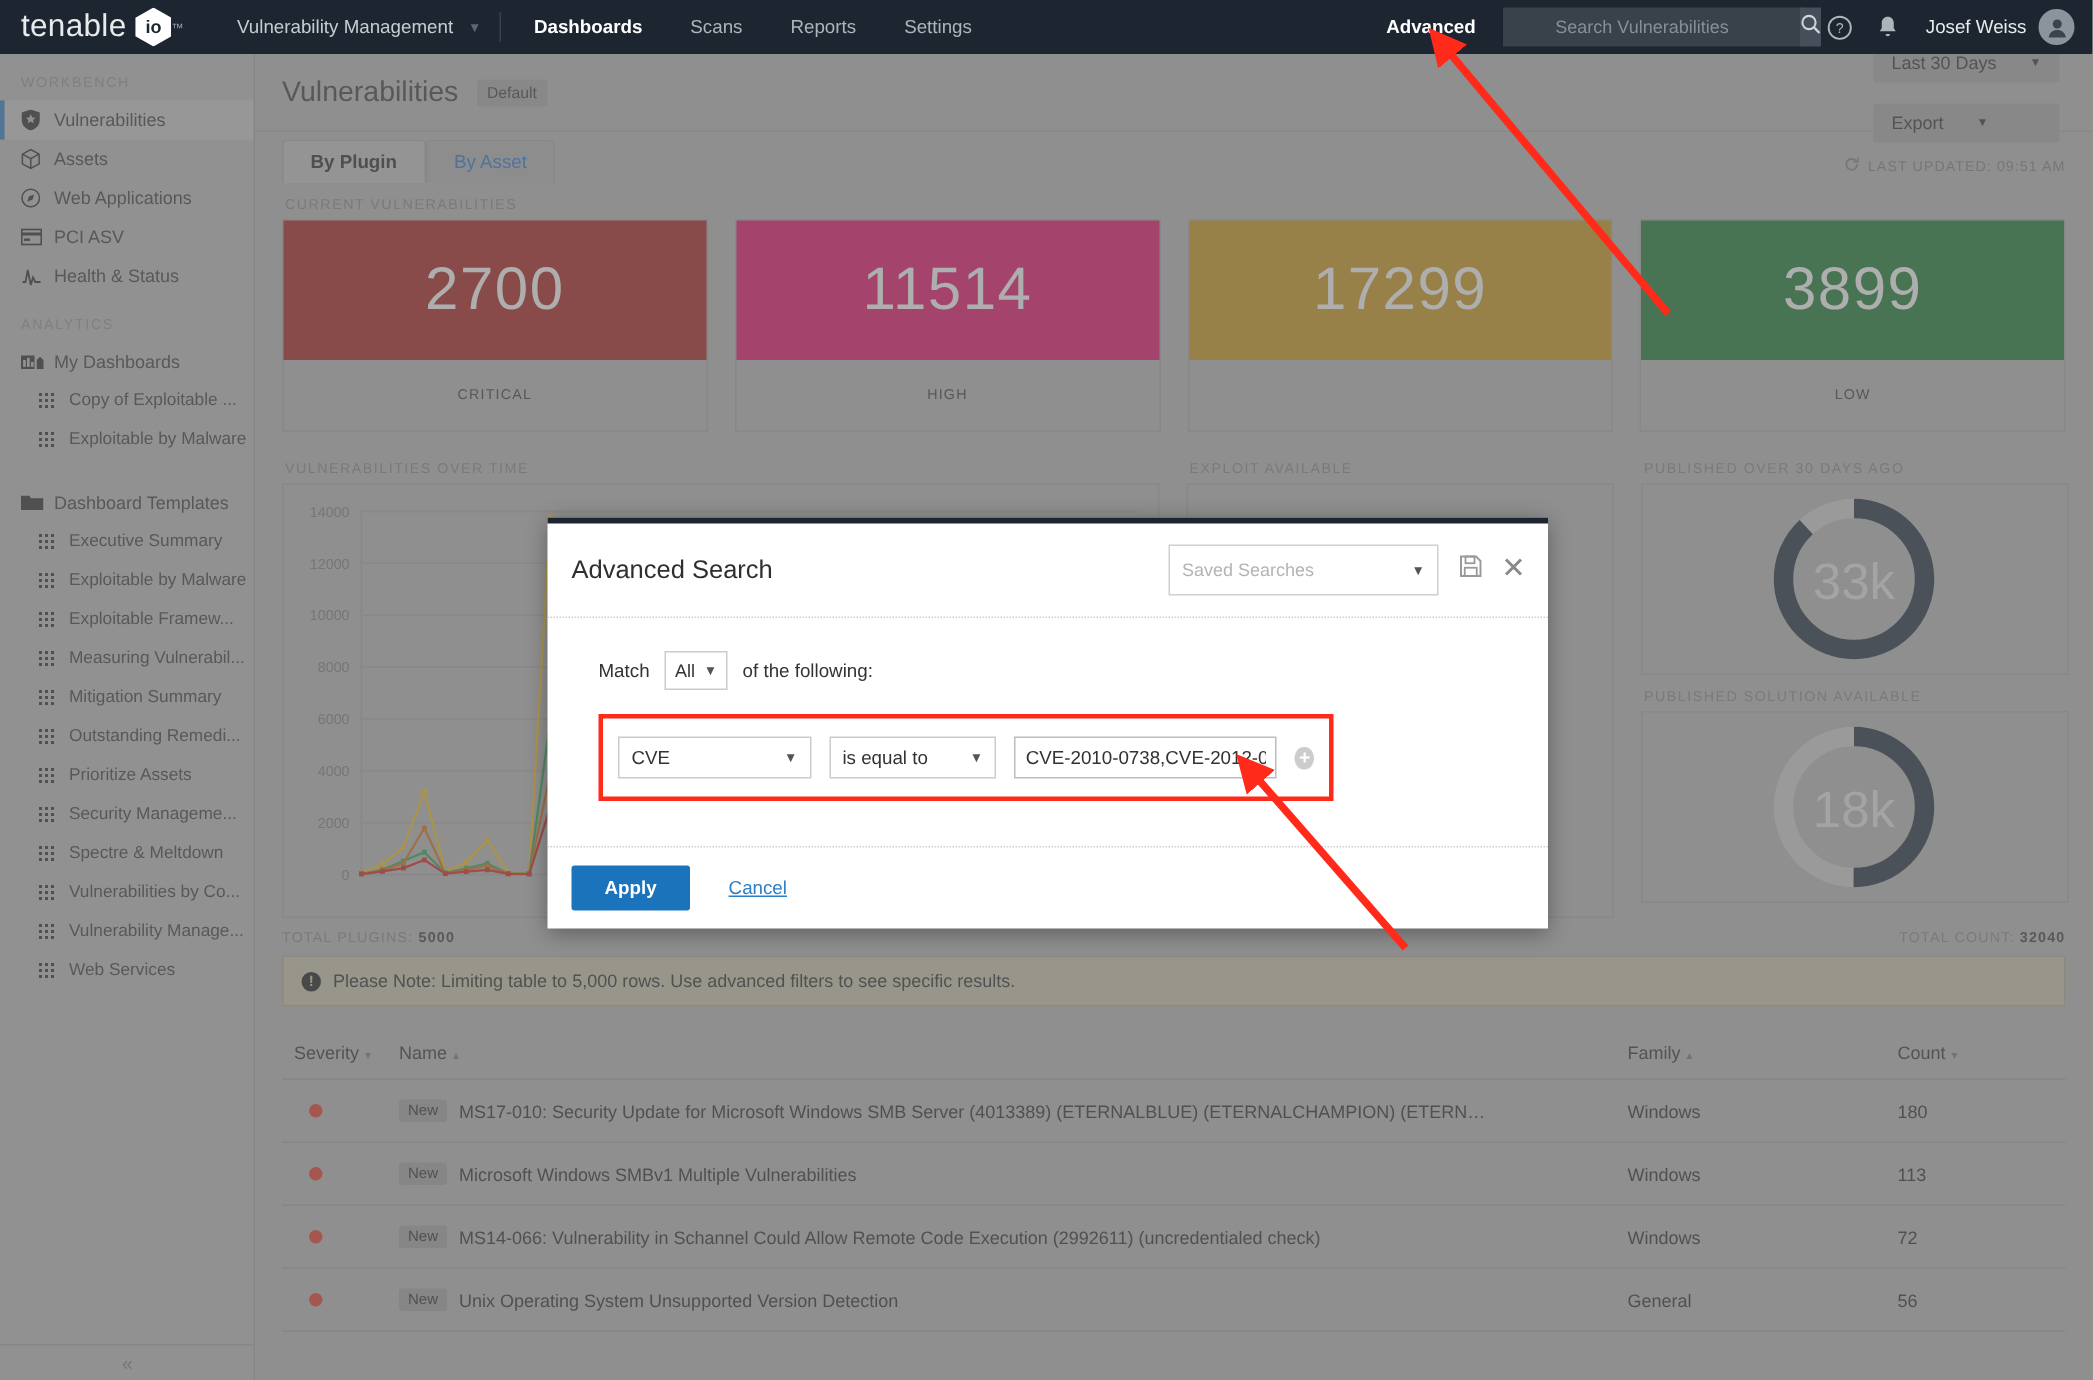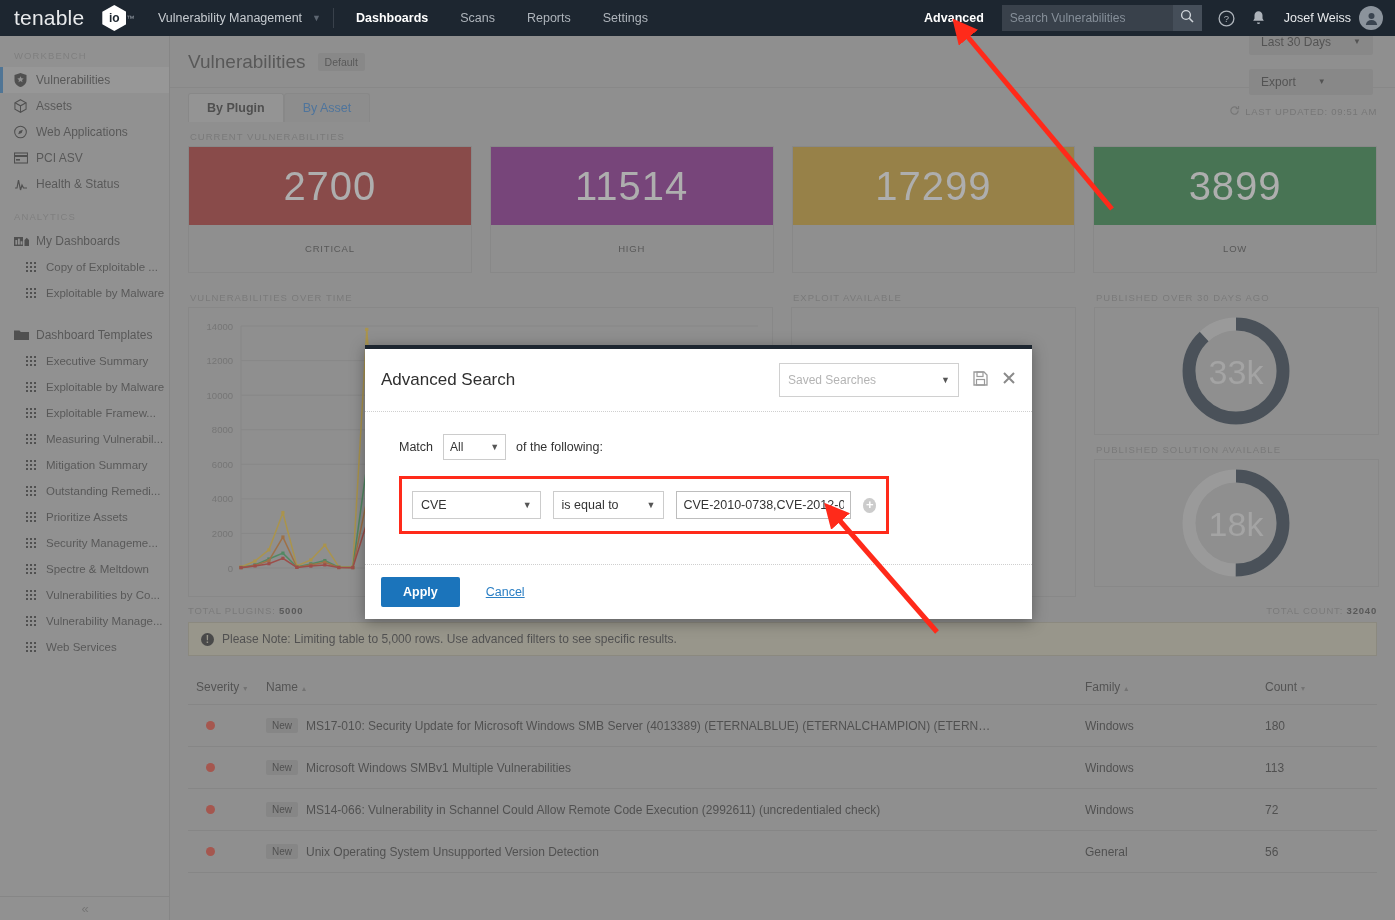--- a/index.html
+++ b/index.html
@@ -19,36 +19,36 @@
   
   .topnav {
     position:absolute; top:0; left:0; width:1395px; height:36px;
     background:#1d2630; display:flex; align-items:center; z-index:50;
   }
   .brand { width:150px; padding-left:14px; display:flex; align-items:center; }
   .brand-text { color:#e8eaec; font-size:21px; letter-spacing:.2px; font-weight:300; }
   .brand-badge {
     display:inline-block; width:24px; height:26px; background:#fff; color:#1d2630;
     font-size:12px; font-weight:bold; text-align:center; line-height:26px;
-    margin-left:18px; position:relative;
+    margin-left:6px; position:relative;
     clip-path: polygon(50% 0%, 100% 26%, 100% 74%, 50% 100%, 0% 74%, 0% 26%);
   }
   .brand-tm { color:#9aa2ab; font-size:8px; vertical-align:super; }
   .navgroup { display:flex; align-items:center; height:36px; }
   .navsel { color:#c7ccd1; font-size:12.5px; padding:0 10px 0 8px; }
   .navcaret { color:#5d6671; font-size:9px; margin-right:12px; }
   .navdiv { width:1px; height:20px; background:#39414b; margin-right:6px; }
   .navitem { color:#aeb4bb; font-size:12.5px; padding:0 16px; line-height:36px; cursor:default; }
   .navitem.active { color:#ffffff; font-weight:bold; }
   .nav-right { margin-left:auto; display:flex; align-items:center; padding-right:12px; }
   .adv { color:#ffffff; font-size:12.5px; font-weight:600; margin-right:18px; }
   .searchbox { display:flex; height:26px; background:#39414b; width:200px; }
   .searchbox input {
     flex:1; background:transparent; border:0; outline:none;
-    color:#cfd4d9; font-size:12px; padding:0 8px; font-family:"Liberation Sans", sans-serif;
+    color:#cfd4d9; font-size:12px; padding:0 8px; font-family:"Liberation Sans", sans-serif;margin-left:27px;
   }
   .searchbox input::placeholder { color:#868f99; }
   .searchbtn { width:36px; background:#454e59; display:flex; align-items:center; justify-content:center; }
   .icobtn { color:#aeb4bb; margin-left:16px; display:flex; align-items:center; }
   .username { color:#e8eaec; font-size:12.5px; margin-left:18px; }
   .avatar {
     width:24px; height:24px; border-radius:50%; background:#8b939c;
     margin-left:8px; display:flex; align-items:center; justify-content:center;
   }
 
@@ -117,21 +117,21 @@
   }
 
   .sec-head {
     font-size:9.5px; letter-spacing:1px; color:#757575;
     text-transform:uppercase; margin:9px 0 4px 2px;
   }
 
   .kpirow { display:flex; gap:18px; padding:0 18px; }
   .kpi { flex:1; border:1px solid #8d8d8d; background:#999; }
   .kpi .num {
-    height:78px; display:flex; align-items:center; justify-content:center;
+    height:93px; display:flex; align-items:center; justify-content:center;
     font-size:40px; font-weight:300; color:#cfcfcf; letter-spacing:1px;
   }
   .kpi .lbl { text-align:center; font-size:9.5px; letter-spacing:.8px; color:#3a3a3a; padding:18px 0; }
   .wbox { border:1px solid #8d8d8d; background:#999; position:relative; }
 
   .chartbox { width:585px; height:290px; }
   .donutbox { width:285px; }
 
   .axis-lbl { font-size:9.5px; fill:#6e6e6e; }
   .donut-num { font-size:34px; font-weight:300; fill:#bdbdbd; }
@@ -180,21 +180,21 @@
   .modal-title { font-size:17px; color:#2f2f2f; }
   .modal-head-right { margin-left:auto; display:flex; align-items:center; gap:14px; }
   .saved-sel {
     width:180px; height:26px; border:1px solid #d0d0d0; display:flex; align-items:center;
     padding:16px 8px; font-size:12px; color:#b4b4b4; background:#fff;
   }
   .saved-sel .cv { margin-left:auto; color:#555; font-size:9px; }
   .modal-body { padding:22px 16px 30px 34px; }
   .matchrow { display:flex; align-items:center; gap:10px; font-size:12.5px; color:#333; }
   .mini-sel {
-    width:63px; height:26px; border:1px solid #ccc; display:flex; align-items:center;
+    width:42px; height:26px; border:1px solid #ccc; display:flex; align-items:center;
     padding:0 6px; font-size:12px; color:#333; background:#fff;text-align:right;
   }
   .mini-sel .cv { margin-left:auto; font-size:9px; color:#555; }
   .filterwrap {
     margin-top:16px; border:3px solid #ff2a1a; padding:12px 10px;
     display:flex; align-items:center; gap:12px; width:490px;
   }
   .fsel {
     height:28px; border:1px solid #ccc; display:flex; align-items:center;
     padding:0 8px; font-size:12.5px; color:#333; background:#fff;
@@ -431,21 +431,21 @@
 
     <div style="padding:0 18px;">
       <div class="sec-head">CURRENT VULNERABILITIES</div>
     </div>
     <div class="kpirow" id="kpi-row">
         <div class="kpi">
           <div class="num" style="background:#8f2523">2700</div>
           <div class="lbl">CRITICAL</div>
         </div>
         <div class="kpi">
-          <div class="num" style="background:#701a75">11514</div>
+          <div class="num" style="background:#be185d">11514</div>
           <div class="lbl">HIGH</div>
         </div>
         <div class="kpi">
           <div class="num" style="background:#a8811f">17299</div>
         </div>
         <div class="kpi">
           <div class="num" style="background:#1f6b35">3899</div>
           <div class="lbl">LOW</div>
         </div>
       </div>

